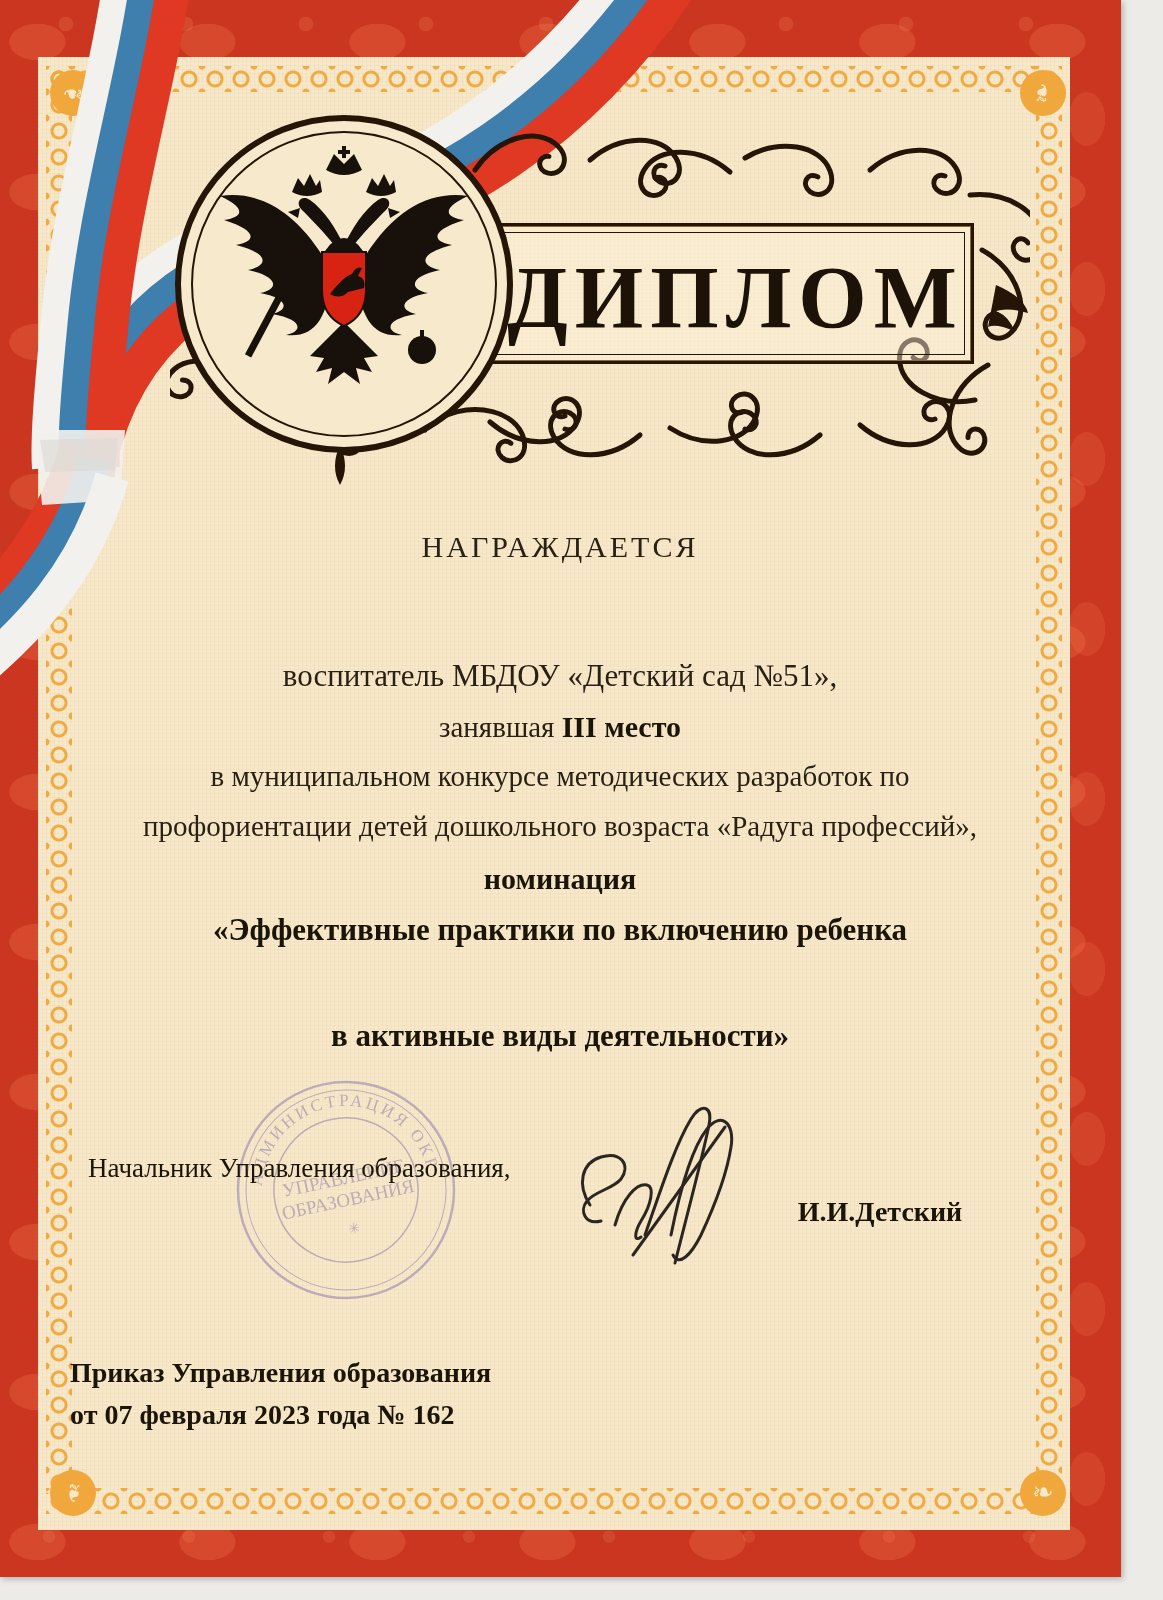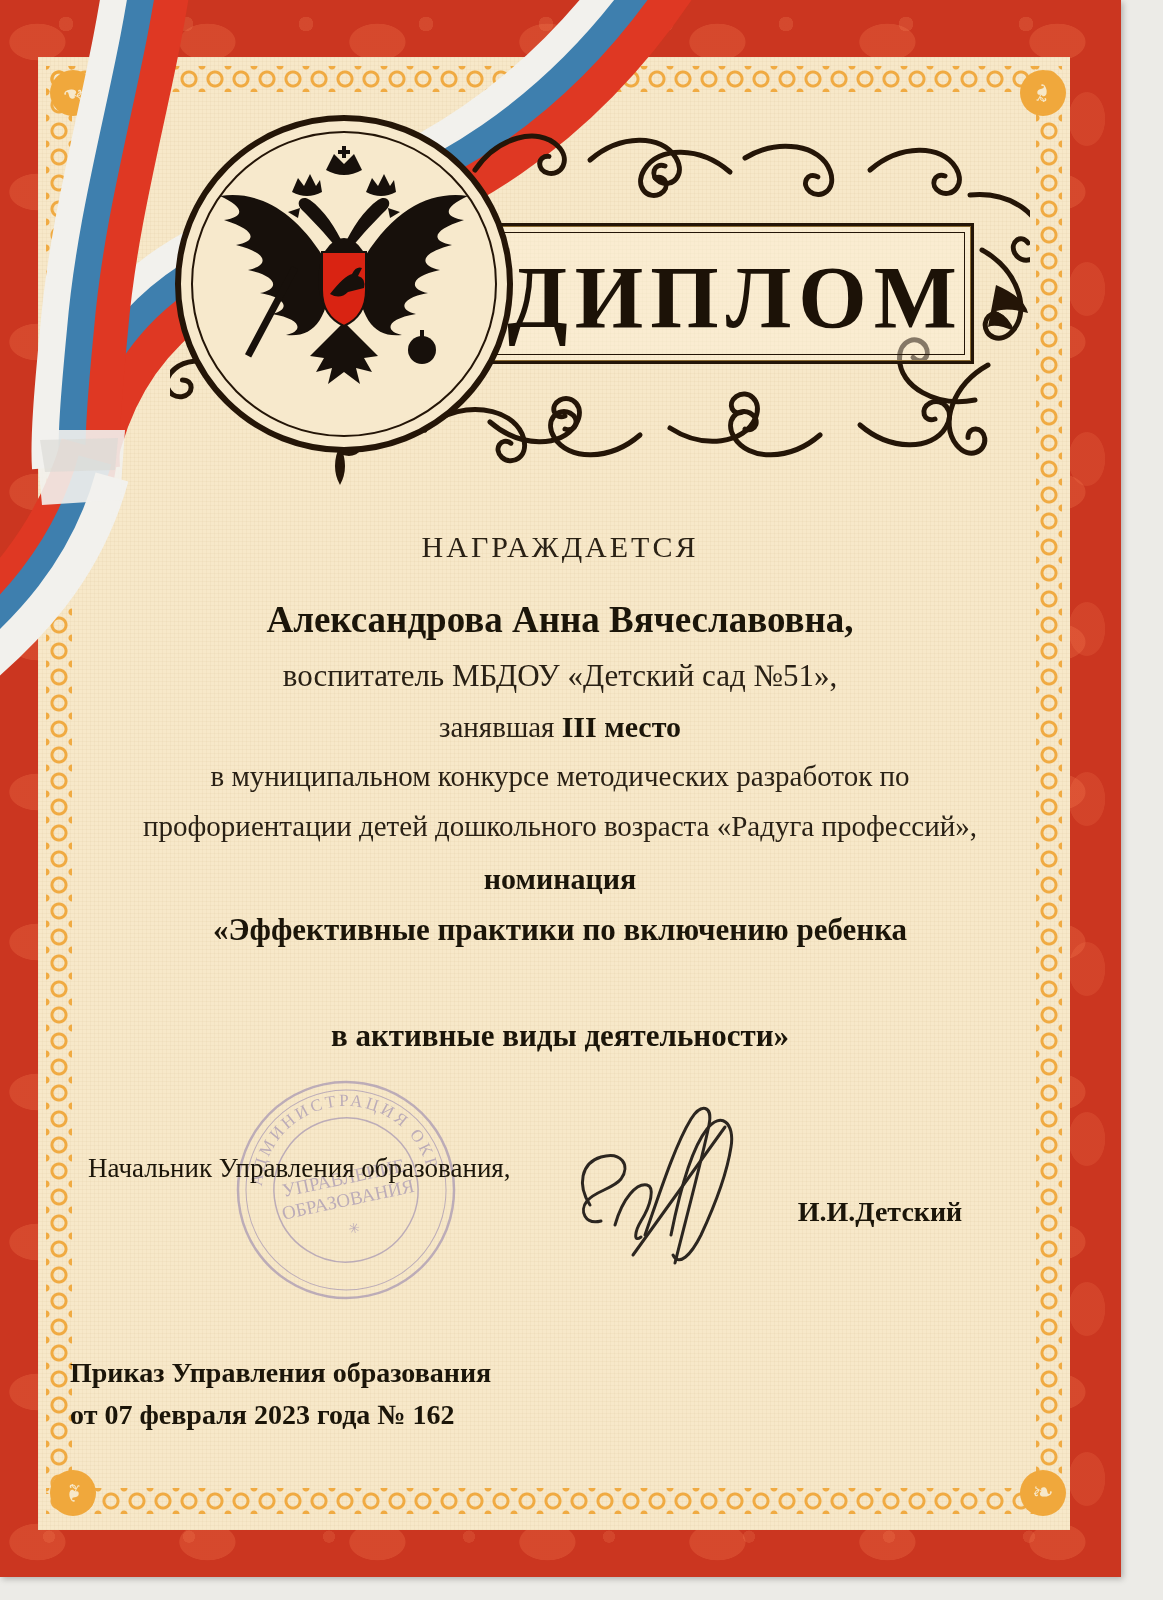--- a/index.html
+++ b/index.html
@@ -180,21 +180,20 @@
         <rect x="96" y="150" width="7" height="100" transform="rotate(28 100 200)"></rect>
         <circle cx="250" cy="238" r="14"></circle>
           <rect x="248" y="218" width="4" height="12"></rect>
       </g>
 
       <path d="M150,140 h44 v38 q0,26 -22,36 q-22,-10 -22,-36 z" fill="#d92312" stroke="#17100b" stroke-width="2"></path>
       <path d="M158,182 q14,-18 22,-20 q4,-8 10,-6 l-4,8 q8,2 6,12 l-16,4 q-8,8 -18,2 z" fill="#17100b"></path>
     </svg>
 
     <div class="tline" style="top:530px;font-size:30px;letter-spacing:3px">НАГРАЖДАЕТСЯ</div>
-    <div class="tline bold" style="top:598px;font-size:37px">Александрова Анна Вячеславовна,</div>
     <div class="tline" style="top:658px;font-size:31px">воспитатель МБДОУ «Детский сад №51»,</div>
     <div class="tline" style="top:760px;font-size:29px">в муниципальном конкурсе методических разработок по</div>
     <div class="tline" style="top:710px;font-size:29px">
       <span>занявшая</span>
       <span class="bold" style="font-size:30px">III место</span>
     </div>
     <div class="tline" style="top:810px;font-size:29px">профориентации детей дошкольного возраста «Радуга профессий»,</div>
     <div class="tline bold" style="top:862px;font-size:30px">номинация</div>
     <div class="tline bold" style="top:912px;font-size:31px">«Эффективные практики по включению ребенка</div>
     <div class="tline bold" style="top:1018px;font-size:31px">в активные виды деятельности»</div>

